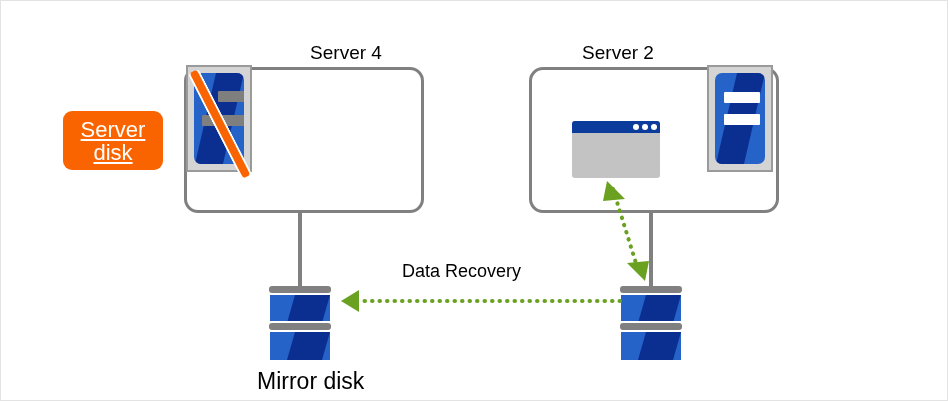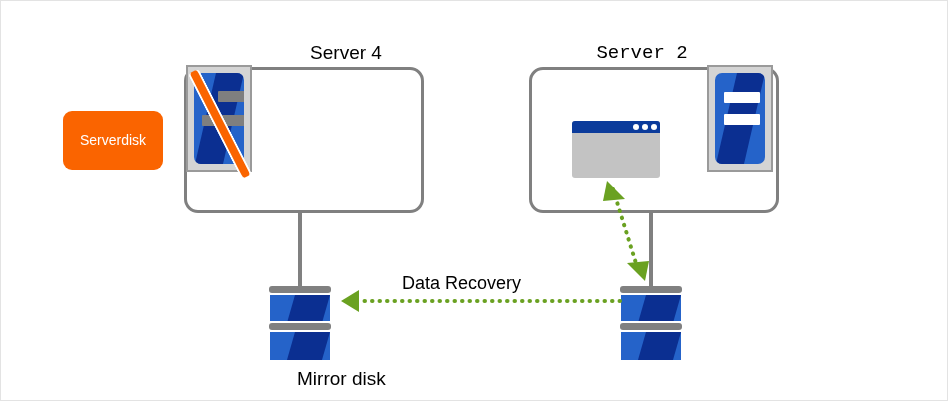--- a/index.html
+++ b/index.html
@@ -25,52 +25,52 @@
     color: #000000;
     white-space: nowrap;
     text-align: center;
   }
   .app-label {
     font-size: 17px;
     color: #000000;
     white-space: nowrap;
   }
   .disk-label {
-    font-size: 19px;
-    color: #000000;
-    white-space: nowrap;
-    margin-left: 40px;
+    font-size: 23px;
+    color: #000000;
+    white-space: nowrap;
   }
   .recovery-label {
     font-size: 18px;
     color: #000000;
     white-space: nowrap;
   }
 
   
   .server-box {
     border: 3px solid #808080;
     border-radius: 14px;
     background: #ffffff;
     box-sizing: border-box;
   }
 
   
   .badge {
     background: #FA6400;
     border-radius: 9px;
     color: #ffffff;
-    font-size: 14px;
+    font-size: 22px;
     line-height: 23px;
     text-align: center;
     display: flex;
-    flex-direction: row;
+    flex-direction: column;
     align-items: center;
     justify-content: center;
     box-sizing: border-box;
+    text-decoration: underline;
   }
 
   
   .srv-icon {
     background: #d4d4d4;
     border: 2px solid #9a9a9a;
     box-sizing: border-box;
   }
   .srv-body {
     position: absolute;
@@ -168,21 +168,21 @@
     </div>
     <div class="slash" style="left:26px; top:-2px; width:8px; height:118px;
                 transform: rotate(-27deg); transform-origin: center center;"></div>
   </div>
 
   <div class="abs badge" style="left:62px; top:110px; width:100px; height:59px;">
     <span>Server</span>
     <span>disk</span>
   </div>
 
-  <div class="abs server-title" style="left:541px; top:41px; width:200px;font-family:Liberation Mono, monospace;">Server 2</div>
+  <div class="abs server-title" style="left:517px; top:41px; width:200px;">Server 2</div>
 
   <div class="abs server-box" style="left:528px; top:66px; width:250px; height:146px;"></div>
 
   <div class="abs srv-icon" style="left:706px; top:64px; width:66px; height:107px;">
     <div class="srv-body">
       <div class="srv-shade"></div>
       <div class="srv-bar white" style="left:9px; top:19px; width:36px;"></div>
       <div class="srv-bar white" style="left:9px; top:41px; width:36px;"></div>
     </div>
   </div>
@@ -215,21 +215,21 @@
     <div class="abs disk-plate" style="left:0; top:0; width:62px; height:7px;"></div>
     <div class="disk-slab" style="left:1px; top:9px; width:60px; height:26px;">
       <div class="sh"></div>
     </div>
     <div class="abs disk-plate" style="left:0; top:37px; width:62px; height:7px;"></div>
     <div class="disk-slab" style="left:1px; top:46px; width:60px; height:28px;">
       <div class="sh"></div>
     </div>
   </div>
 
-  <div class="abs recovery-label" style="left:401px; top:272px;">Data Recovery</div>
+  <div class="abs recovery-label" style="left:401px; top:260px;">Data Recovery</div>
 
   <svg class="abs" width="290" height="40" style="left:336px; top:283px;" viewBox="0 0 290 40">
     <line x1="283" y1="17" x2="22" y2="17" stroke="#6aa121" stroke-width="4" stroke-linecap="round" stroke-dasharray="0.5 7"></line>
     <polygon points="22,6 22,28 4,17" fill="#6aa121"></polygon>
   </svg>
 
   <svg class="abs" width="60" height="110" style="left:598px; top:176px;" viewBox="0 0 60 110">
     <line x1="14" y1="12" x2="40" y2="96" stroke="#6aa121" stroke-width="4" stroke-linecap="round" stroke-dasharray="0.5 7"></line>
     <polygon points="8,4 26,22 4,24" fill="#6aa121"></polygon>
     <polygon points="46,104 28,86 50,84" fill="#6aa121"></polygon>

